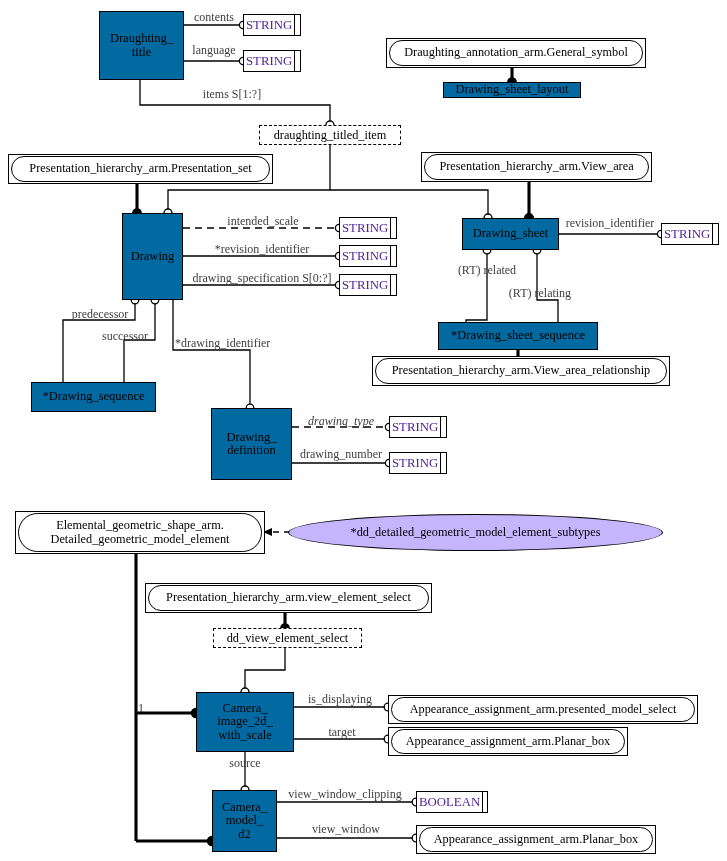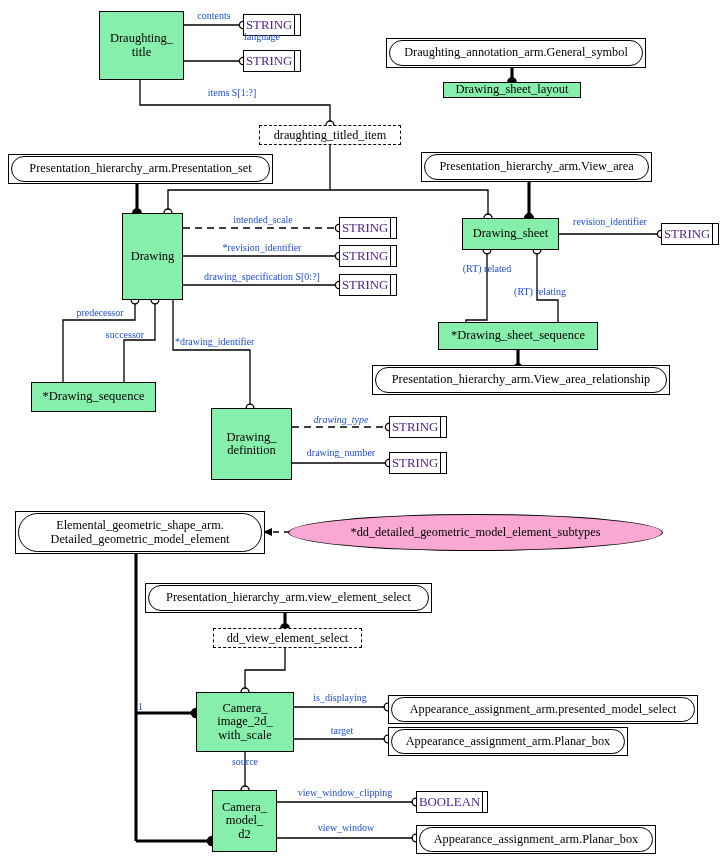--- a/index.html
+++ b/index.html
@@ -22,21 +22,21 @@
     position: absolute;
     left: 0;
     top: 0;
     width: 727px;
     height: 861px;
   }
   .node {
     position: absolute;
     box-sizing: border-box;
     border: 1.3px solid #000;
-    background: #86efac;
+    background: #0369a1;
     display: flex;
     align-items: center;
     justify-content: center;
     text-align: center;
     line-height: 1.08;
     color: #000;
     z-index: 3;
   }
   .entity { font-size: 12.5px; }
   .ref-box {
@@ -94,33 +94,33 @@
   .simple-type .st-bar {
     width: 7px;
     align-self: stretch;
     border-left: 1.3px solid #000;
   }
   .ellipse-node {
     position: absolute;
     box-sizing: border-box;
     border: 1.4px solid #000;
     border-radius: 50%;
-    background: #f9a8d4;
+    background: #c4b5fd;
     display: flex;
     align-items: center;
     justify-content: center;
     font-size: 12.3px;
     color: #000;
     z-index: 3;
     white-space: nowrap;
   }
   .edge-label {
     position: absolute;
-    font-size: 10px;
-    color: #1d4ed8;
+    font-size: 12px;
+    color: #404040;
     white-space: nowrap;
     background: transparent;
     z-index: 4;
     line-height: 1;
   }
   .edge-label.center { transform: translateX(-50%); }
 </style>
 </head>
 <body>
 
@@ -288,21 +288,21 @@
 
   <div class="simple-type" style="left:661px; top:223px; width:58px; height:22px;">
     <span class="st-label">STRING</span>
     <span class="st-bar"></span>
   </div>
 
   <div class="node entity" style="left:438px; top:322px; width:160px; height:28px;">
     <span>*Drawing_sheet_sequence</span>
   </div>
 
-  <div class="ref-box" style="position:absolute; left:372px; top:365px; width:292px; height:26px;">
+  <div class="ref-box" style="position:absolute; left:372px; top:356px; width:292px; height:26px;">
     <div class="ref-inner">Presentation_hierarchy_arm.View_area_relationship</div>
   </div>
 
   <div class="node entity" style="left:31px; top:382px; width:125px; height:30px;">
     <span>*Drawing_sequence</span>
   </div>
 
   <div class="node entity" style="left:211px; top:408px; width:81px; height:72px;">
     <span>Drawing_
 definition</span>
@@ -358,21 +358,21 @@
   <div class="simple-type" style="left:416px; top:791px; width:72px; height:22px;">
     <span class="st-label">BOOLEAN</span>
     <span class="st-bar"></span>
   </div>
 
   <div class="ref-box" style="position:absolute; left:416px; top:825px; width:234px; height:25px;">
     <div class="ref-inner">Appearance_assignment_arm.Planar_box</div>
   </div>
 
   <div class="edge-label center" style="left:214px; top:11px;">contents</div>
-  <div class="edge-label center" style="left:214px; top:32px;margin-left:48px;">language</div>
+  <div class="edge-label center" style="left:214px; top:44px;">language</div>
   <div class="edge-label center" style="left:232px; top:88px;">items S[1:?]</div>
   <div class="edge-label center" style="left:263px; top:215px;">intended_scale</div>
   <div class="edge-label center" style="left:262px; top:243px;">*revision_identifier</div>
   <div class="edge-label center" style="left:262px; top:272px;">drawing_specification S[0:?]</div>
   <div class="edge-label center" style="left:100px; top:308px;">predecessor</div>
   <div class="edge-label center" style="left:125px; top:330px;">successor</div>
   <div class="edge-label" style="left:175px; top:337px;">*drawing_identifier</div>
   <div class="edge-label center" style="left:341px; top:415px;font-style:italic;">drawing_type</div>
   <div class="edge-label center" style="left:341px; top:448px;">drawing_number</div>
   <div class="edge-label center" style="left:610px; top:217px;">revision_identifier</div>

